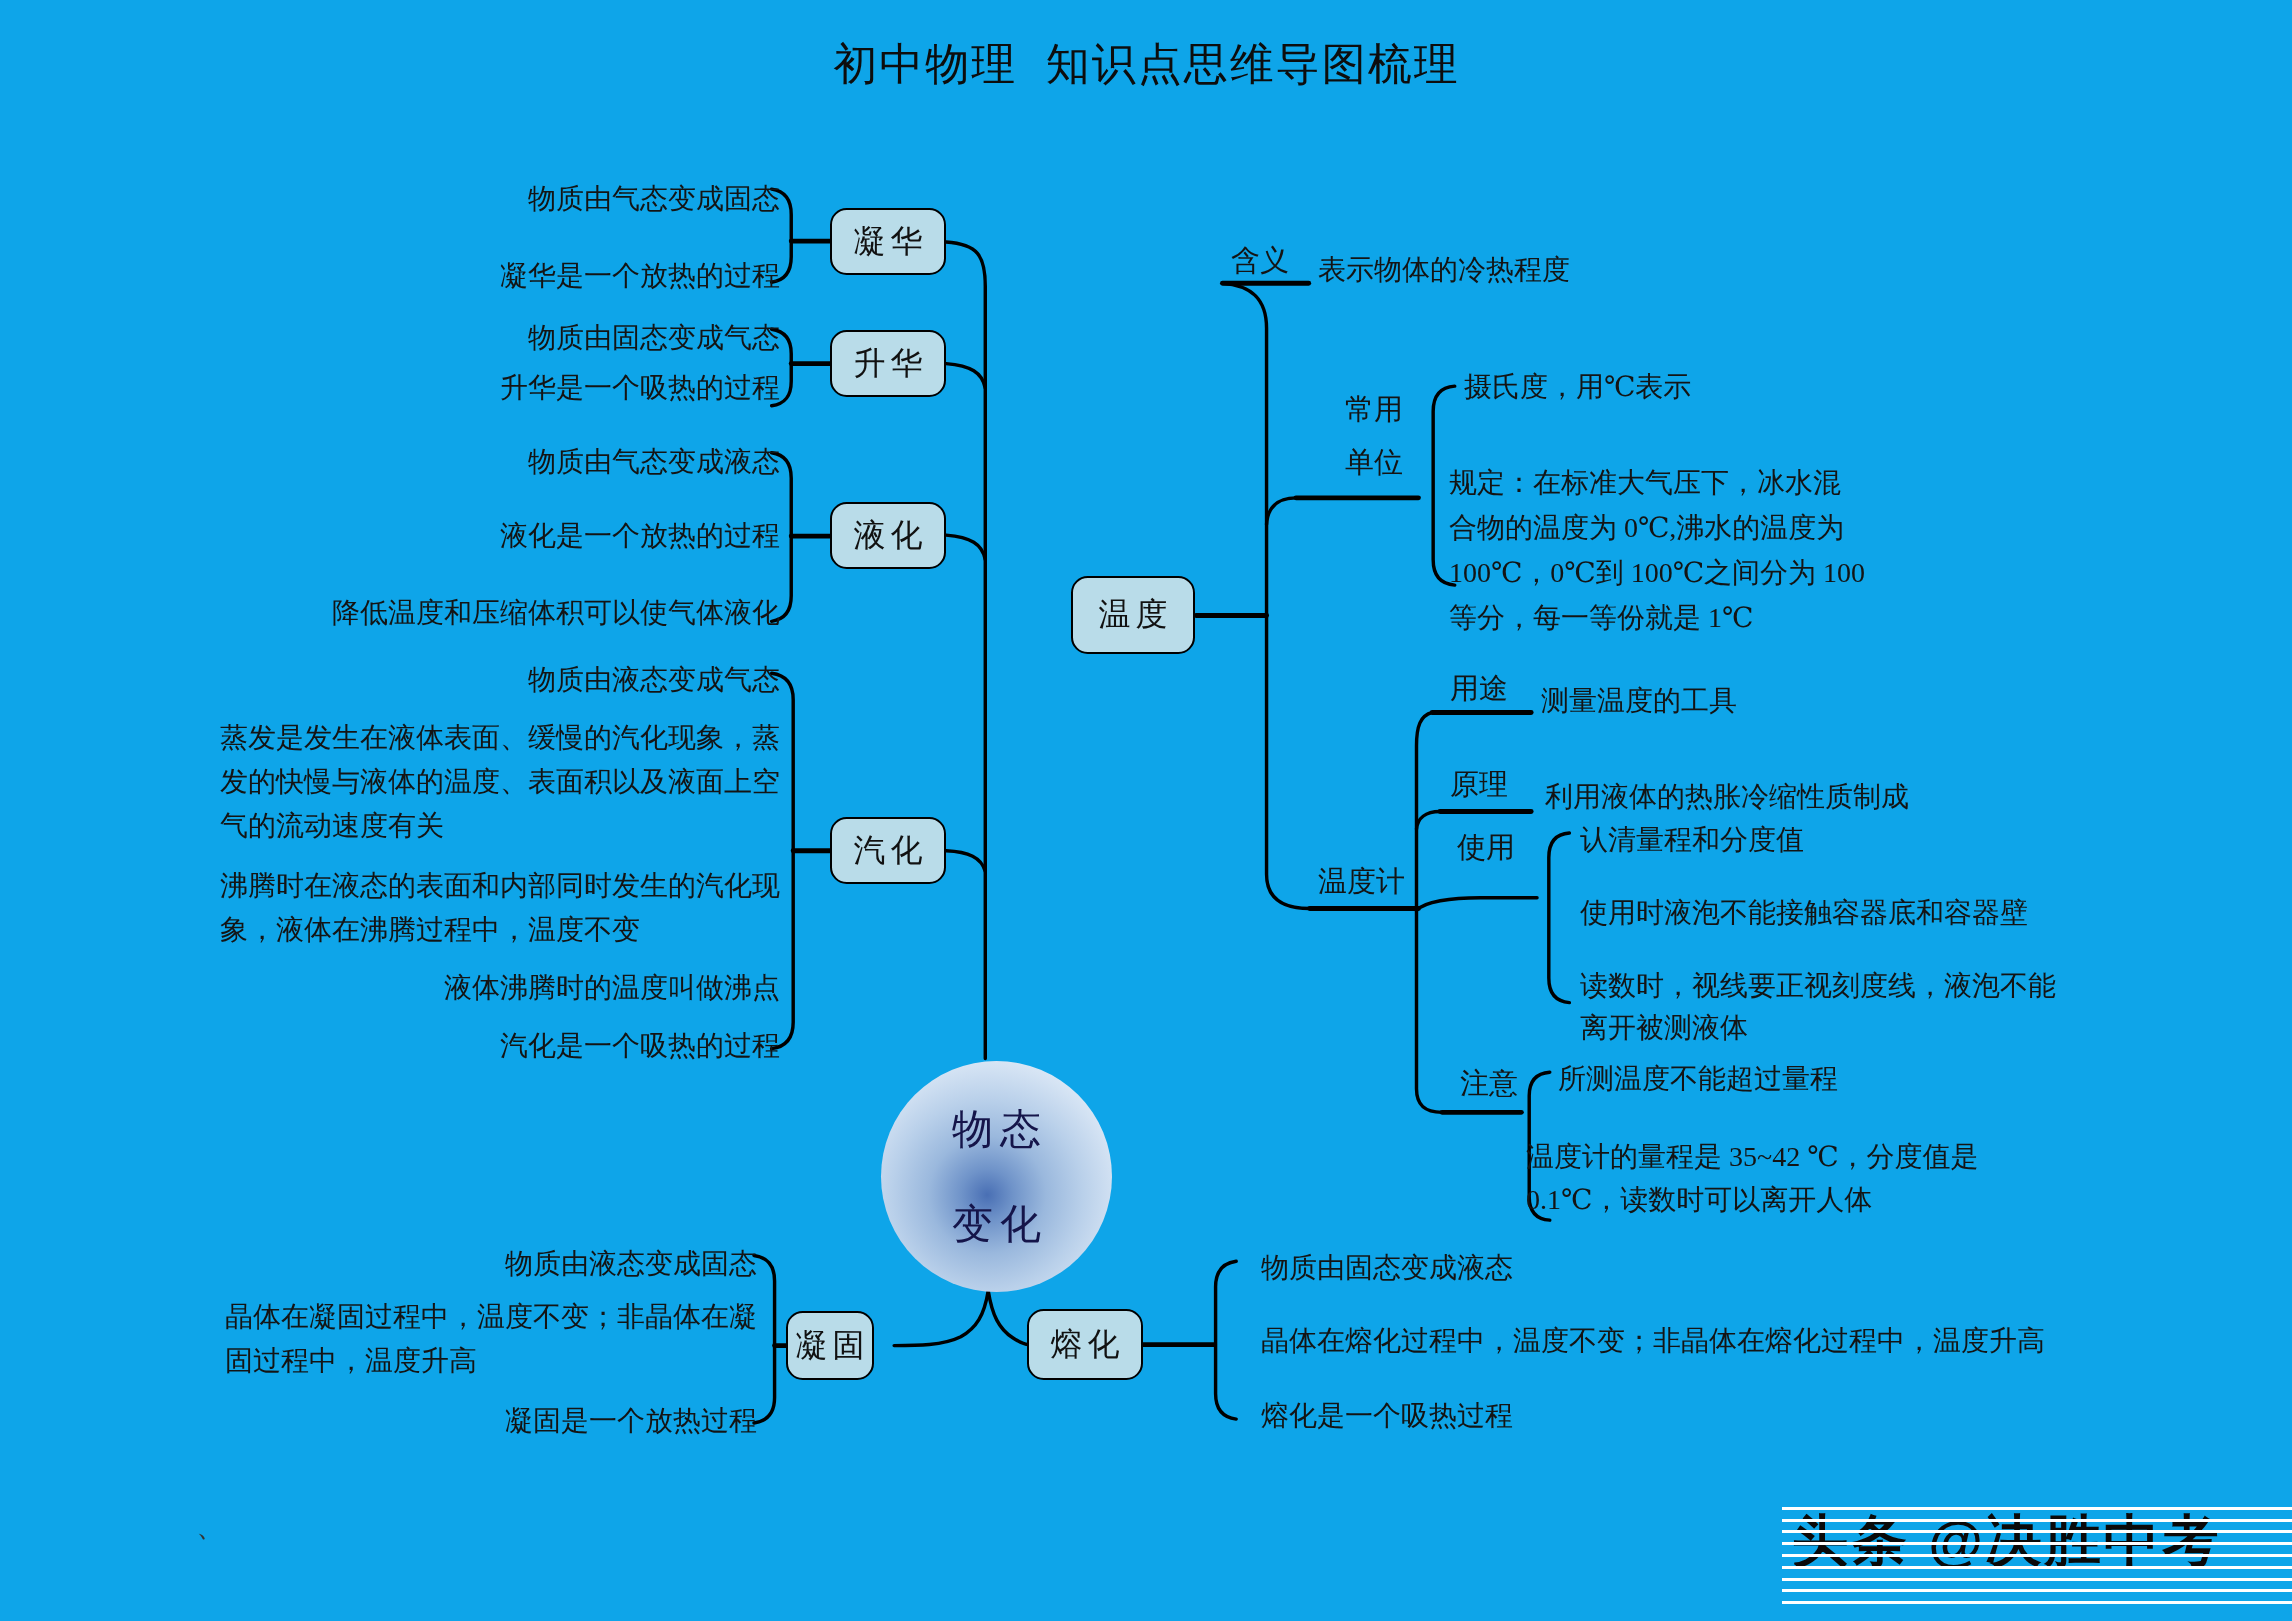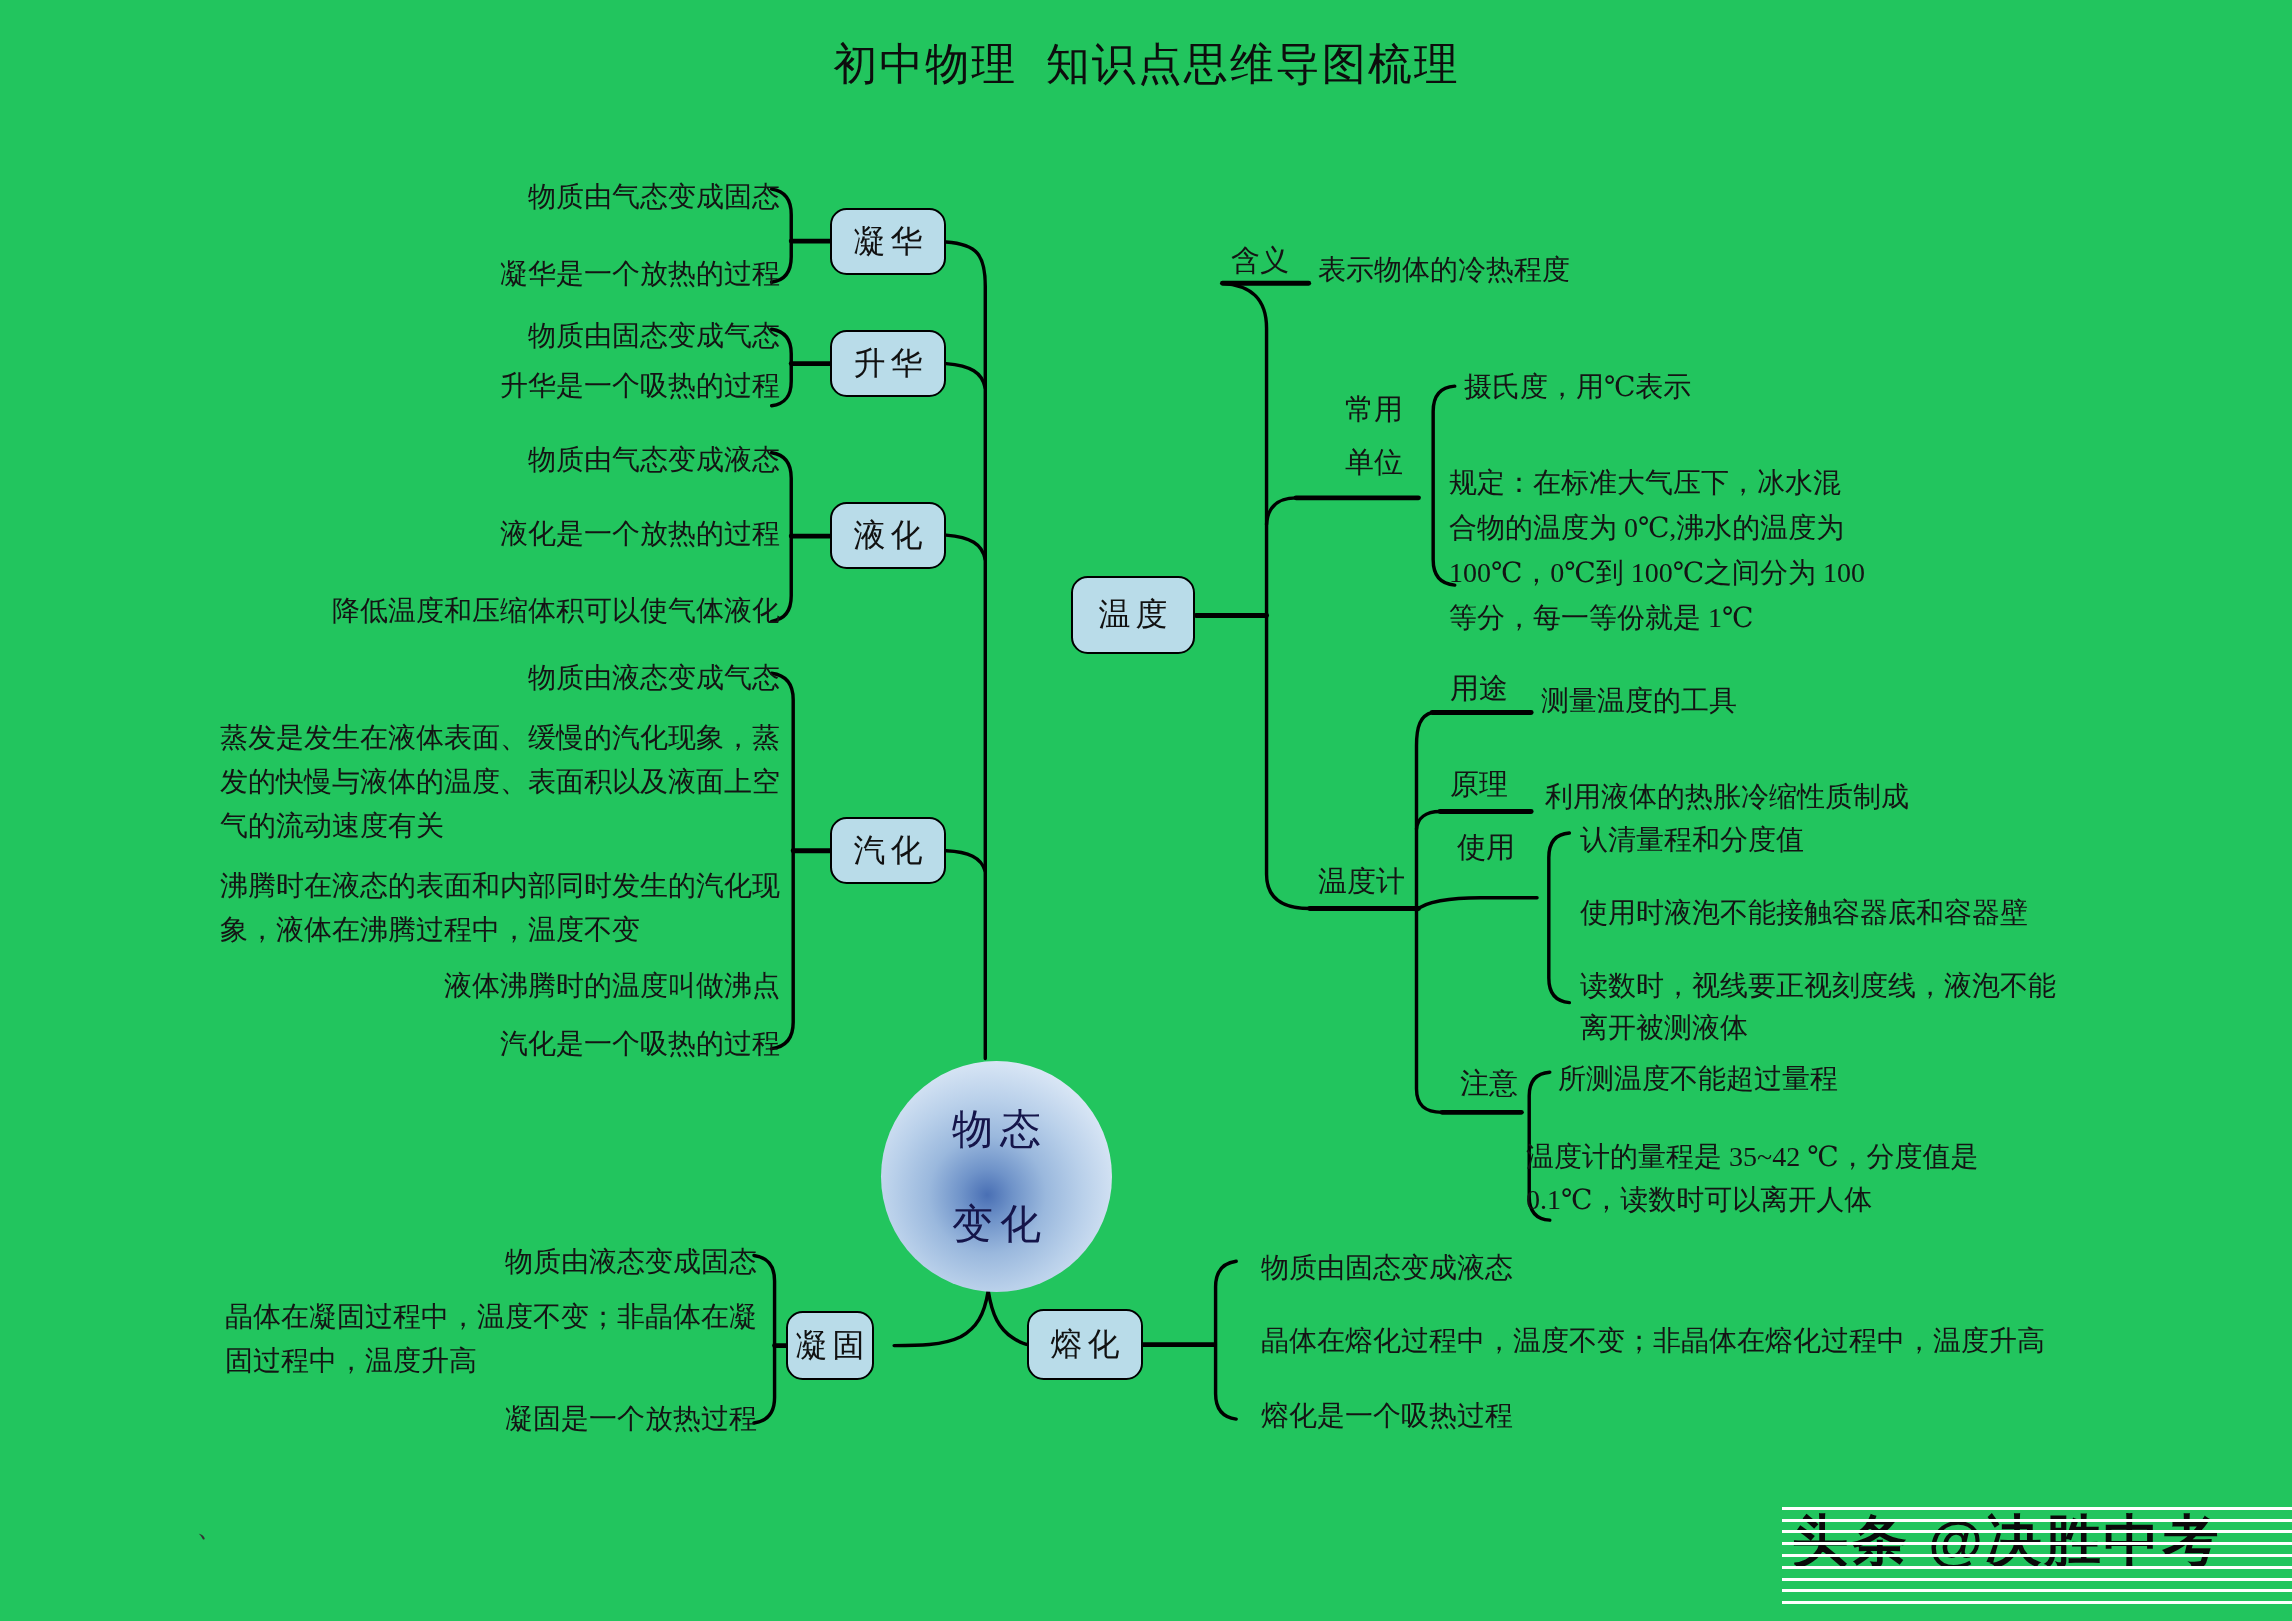--- a/index.html
+++ b/index.html
@@ -1,22 +1,22 @@
 <!DOCTYPE html>
 <html><head>
 <meta charset="utf-8">
 <style>
   html,body{margin:0;padding:0;background:#ffffff;}
   #stage{
-    position:relative;width:2293px;height:1621px;background:#22c55e;overflow:hidden;
+    position:relative;width:2293px;height:1621px;background:#0ea5e9;overflow:hidden;
     font-family:"Liberation Serif","DejaVu Serif",serif;color:#111111;
   }
   #connectors{position:absolute;left:0;top:0;width:2293px;height:1621px;}
   .t{position:absolute;font-size:28px;line-height:33px;white-space:nowrap;color:#141414;}
-  .t.r{text-align:center;font-family:Liberation Mono, monospace;}
+  .t.r{text-align:center;}
   .blk{position:absolute;color:#141414;}
   .blk div{font-size:28px;white-space:nowrap;}
   .blk.r{text-align:left;}
   .lbl{position:absolute;font-size:29px;white-space:nowrap;color:#141414;}
   .node{
     position:absolute;background:#b9dce9;border:2.9px solid #000;border-radius:16.7px;
     display:flex;align-items:center;justify-content:center;
     font-size:32px;letter-spacing:4.9px;text-indent:4.9px;color:#111;box-sizing:border-box;
   }
   #center-circle{

